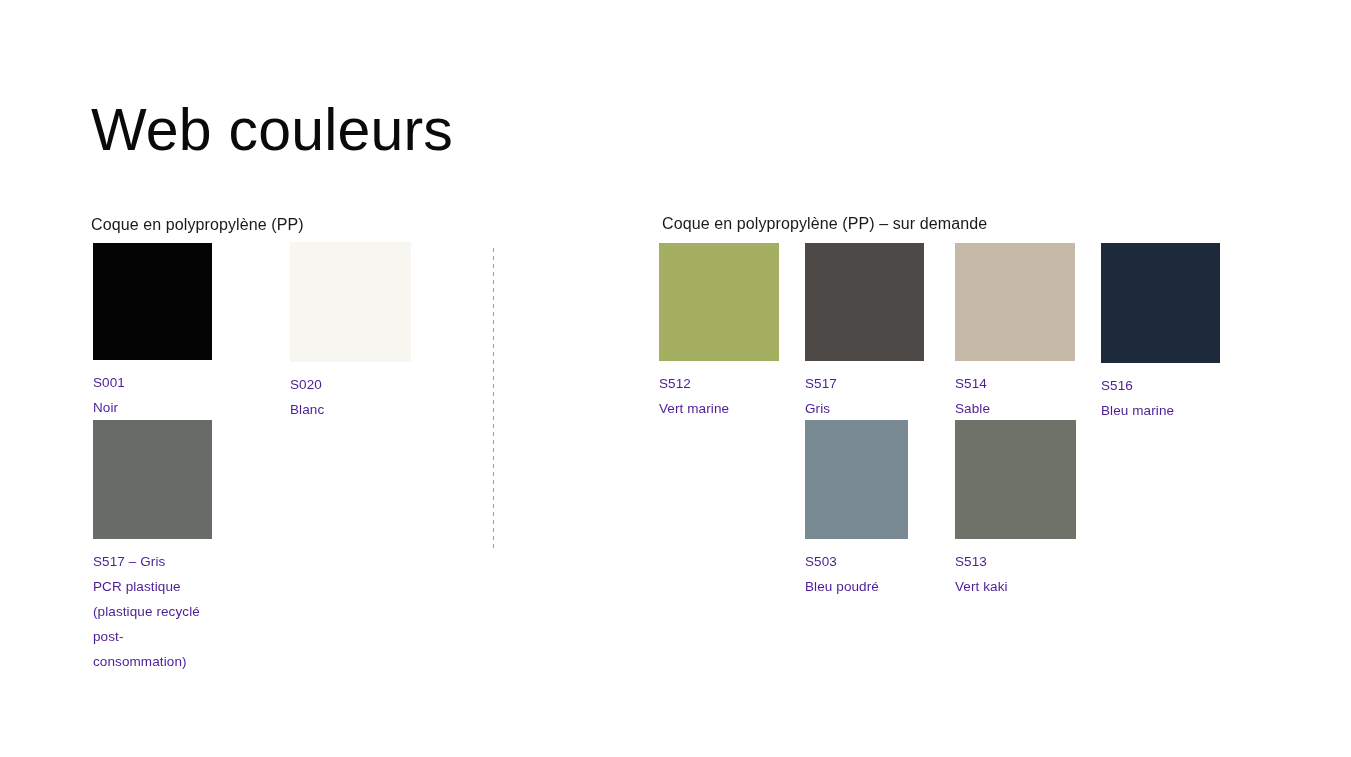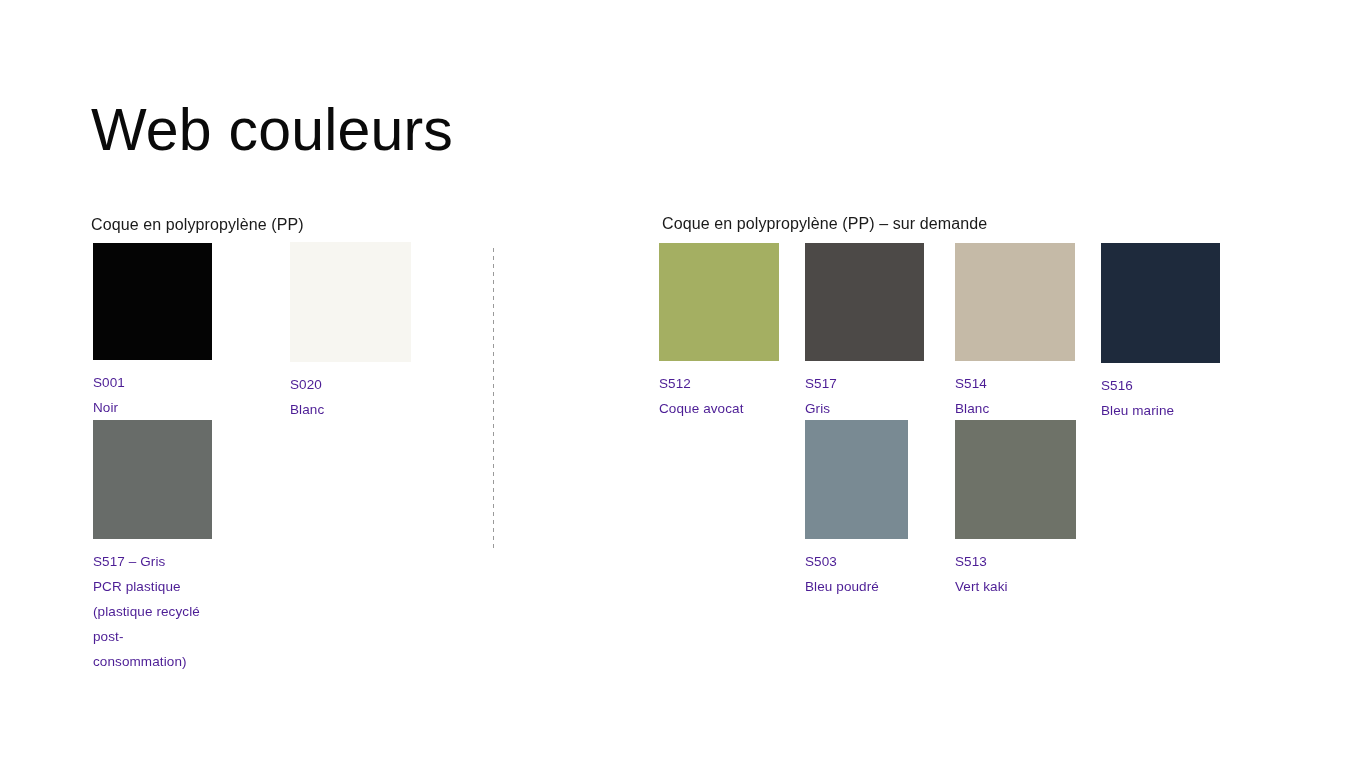--- a/index.html
+++ b/index.html
@@ -138,33 +138,33 @@
   <div class="swatch-cell cell-pcr">
     <span class="swatch" style="background-color: rgb(104, 108, 105);"></span>
     <div class="swatch-label">S517 – Gris
 PCR plastique
 (plastique recyclé post-consommation)</div>
   </div>
 
   <div class="swatch-cell cell-s512">
     <span class="swatch" style="background-color: rgb(164, 175, 98);"></span>
     <div class="swatch-label">S512
-Coque avocat</div>
+Vert marine</div>
   </div>
 
   <div class="swatch-cell cell-s517">
     <span class="swatch" style="background-color: rgb(76, 73, 71);"></span>
     <div class="swatch-label">S517
 Gris</div>
   </div>
 
   <div class="swatch-cell cell-s514">
     <span class="swatch" style="background-color: rgb(197, 186, 167);"></span>
     <div class="swatch-label">S514
-Blanc</div>
+Sable</div>
   </div>
 
   <div class="swatch-cell cell-s516">
     <span class="swatch" style="background-color: rgb(30, 42, 60);"></span>
     <div class="swatch-label">S516
 Bleu marine</div>
   </div>
 
 
   <div class="swatch-cell cell-s503">

